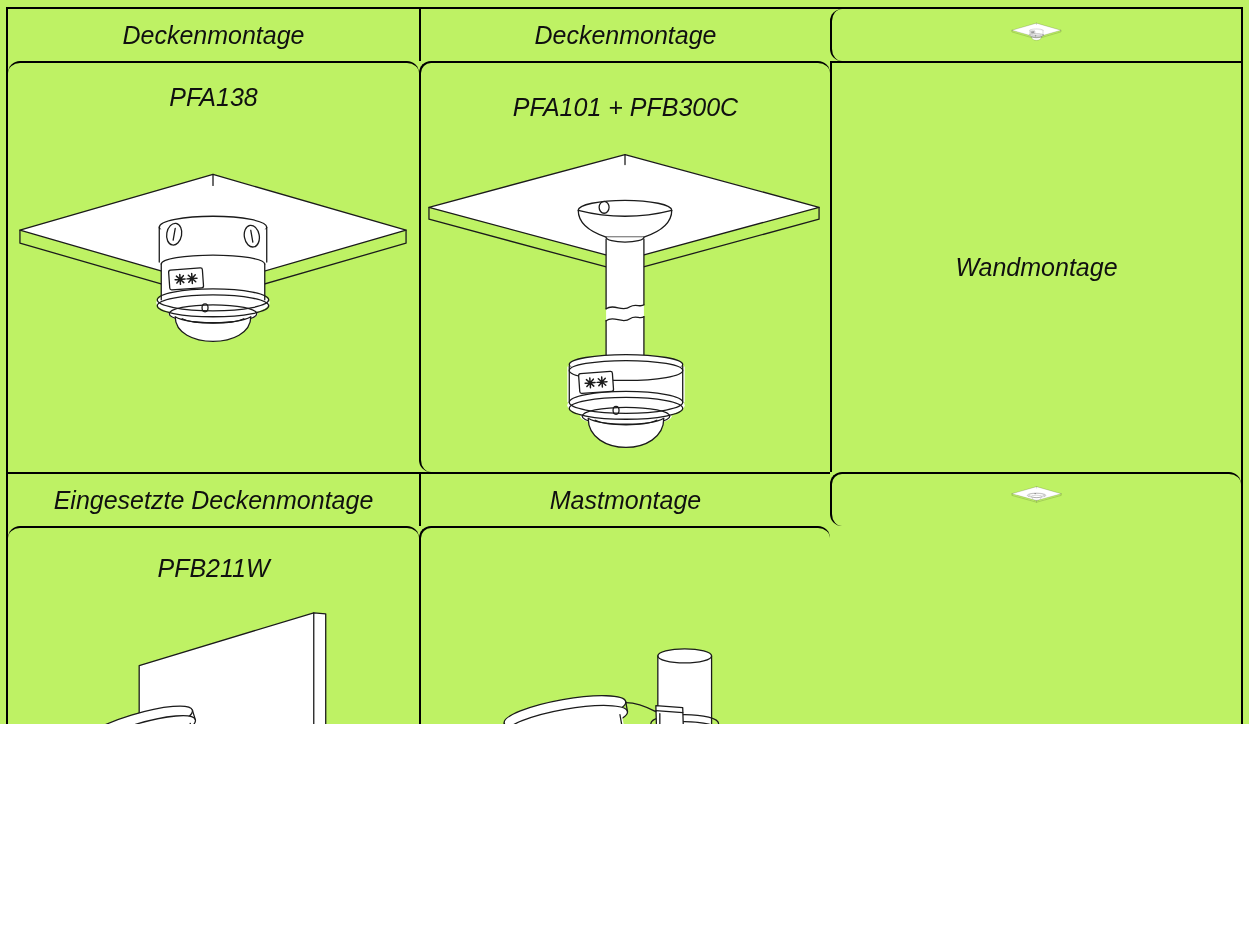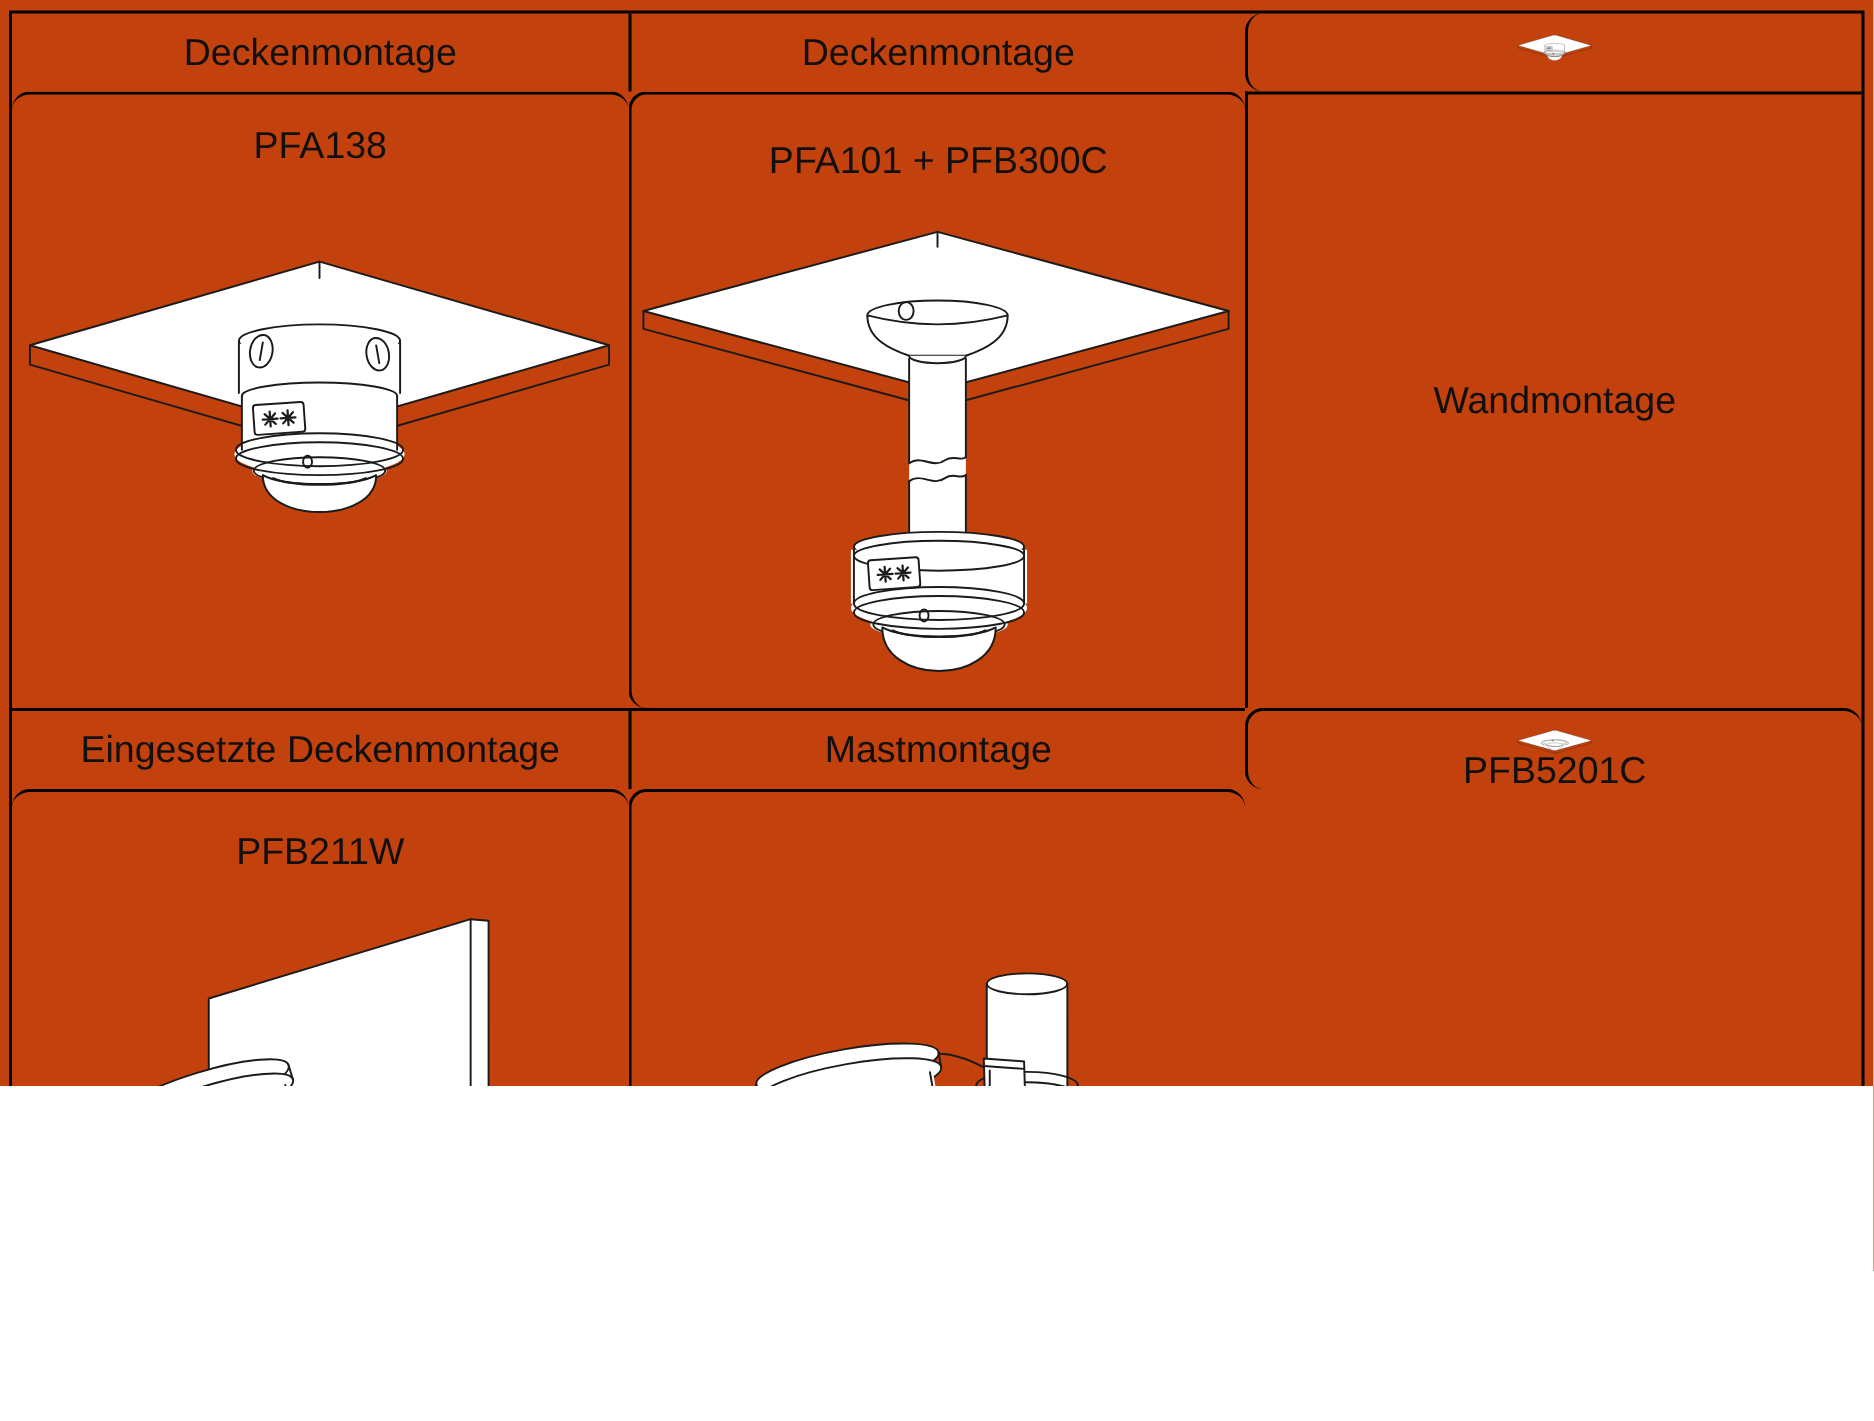--- a/index.html
+++ b/index.html
@@ -1,23 +1,24 @@
 <!DOCTYPE html>
 <html><head>
 <meta charset="utf-8">
 <style>
   * { box-sizing: border-box; margin: 0; padding: 0; }
   html,body { background:#ffffff; }
   .page {
     position: relative;
     width: 1249px;
     height: 724px;
-    background: #c2410c;
+    background: #bef264;
     font-family: "Liberation Sans", sans-serif;
     color: #111111;
+    font-style: italic;
   }
   .mount-table {
     position: absolute;
     left: 6px;
     top: 7px;
     width: 1237px;
     height: 933px;
     border: 2px solid #000000;
     display: grid;
     grid-template-columns: 1fr 1fr 1fr;
@@ -176,21 +177,20 @@
       <span>Wandmontage</span>
     </div>
     <div class="hdr">
       <span>Eingesetzte Deckenmontage</span>
     </div>
     <div class="hdr">
       <span>Mastmontage</span>
     </div>
 
     <div class="body-cell">
-      <div class="model-label" style="top:26px">PFB5201C</div>
       <svg viewBox="0 0 411 411">
         <g>
           <path class="wh" d="M206,100 L401,156 L206,210 L11,156 Z"></path>
           <path class="ln" d="M11,156 L11,169 L206,223 L401,169 L401,156 M206,210 L206,223 M206,100 L206,111"></path>
         </g>
         <g>
           <ellipse class="wh" cx="206" cy="168" rx="74" ry="17"></ellipse>
           <ellipse class="ln" cx="206" cy="166" rx="63" ry="13"></ellipse>
           <ellipse class="ln" cx="194" cy="156" rx="4" ry="3"></ellipse>
           <path class="ln" d="M136,172 l9,4 M267,176 l9,-3"></path>

